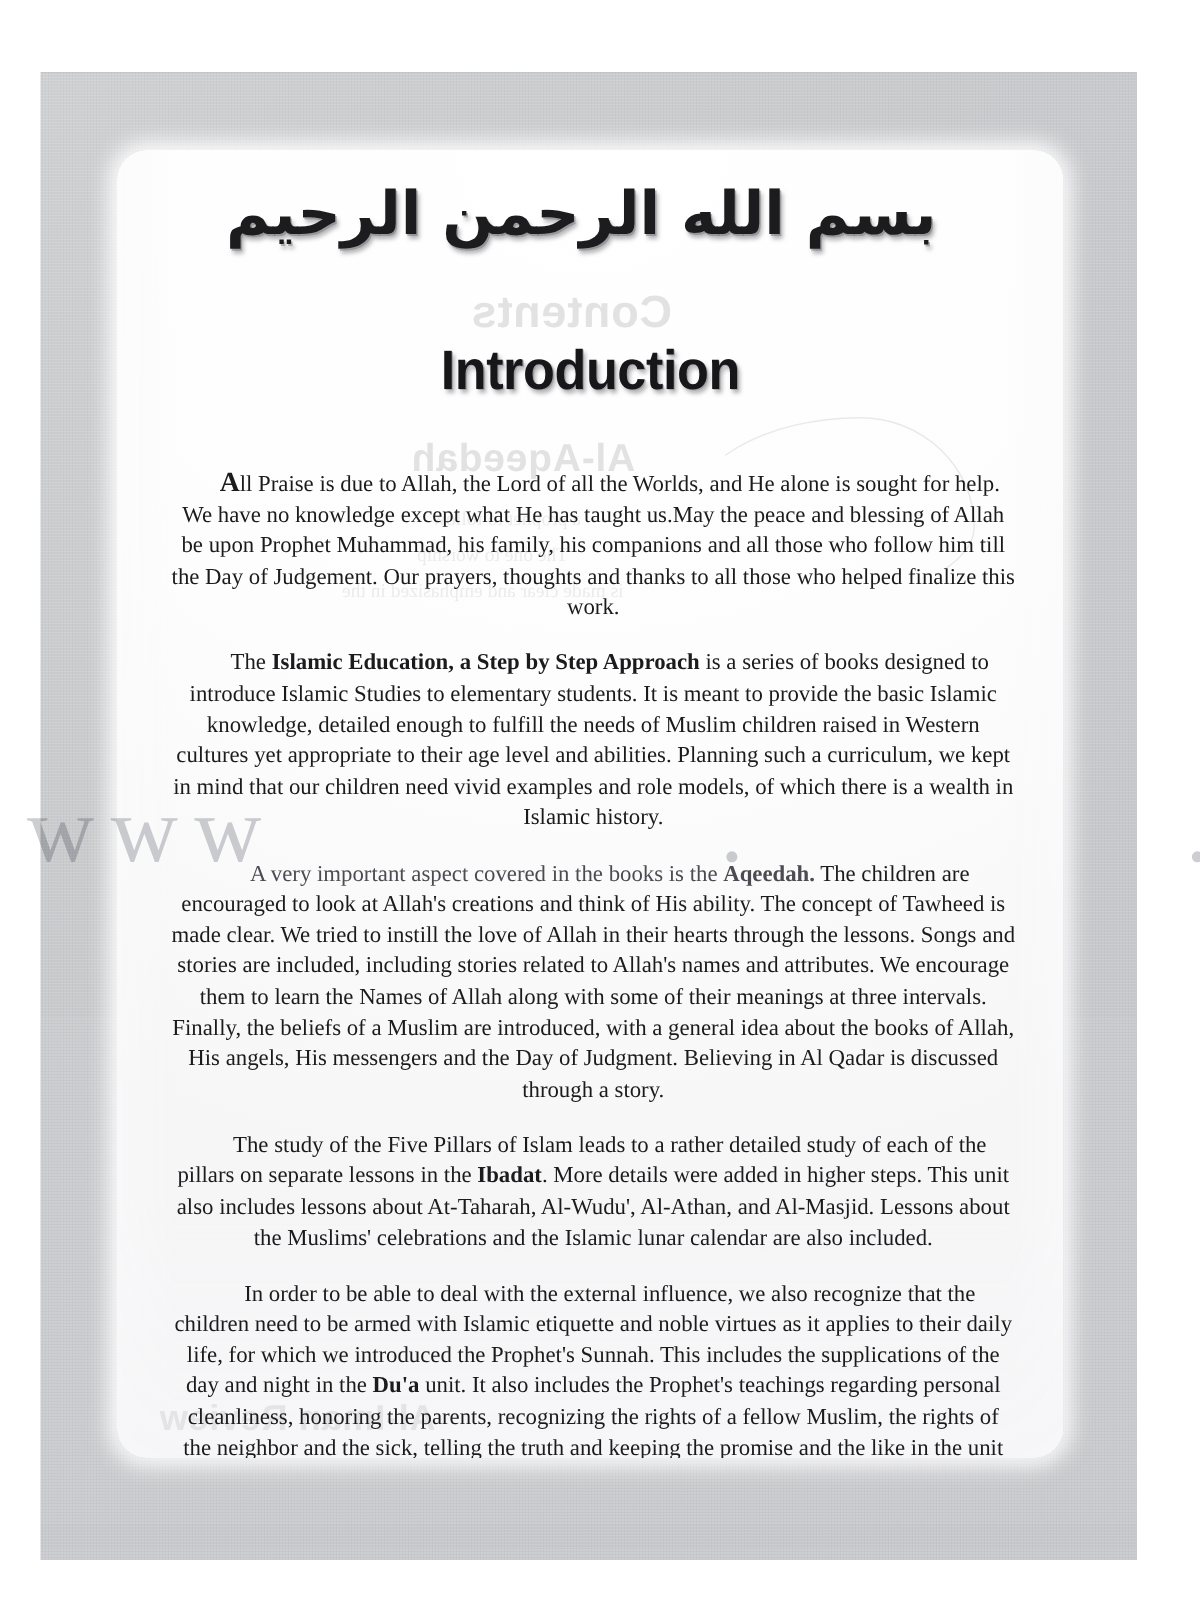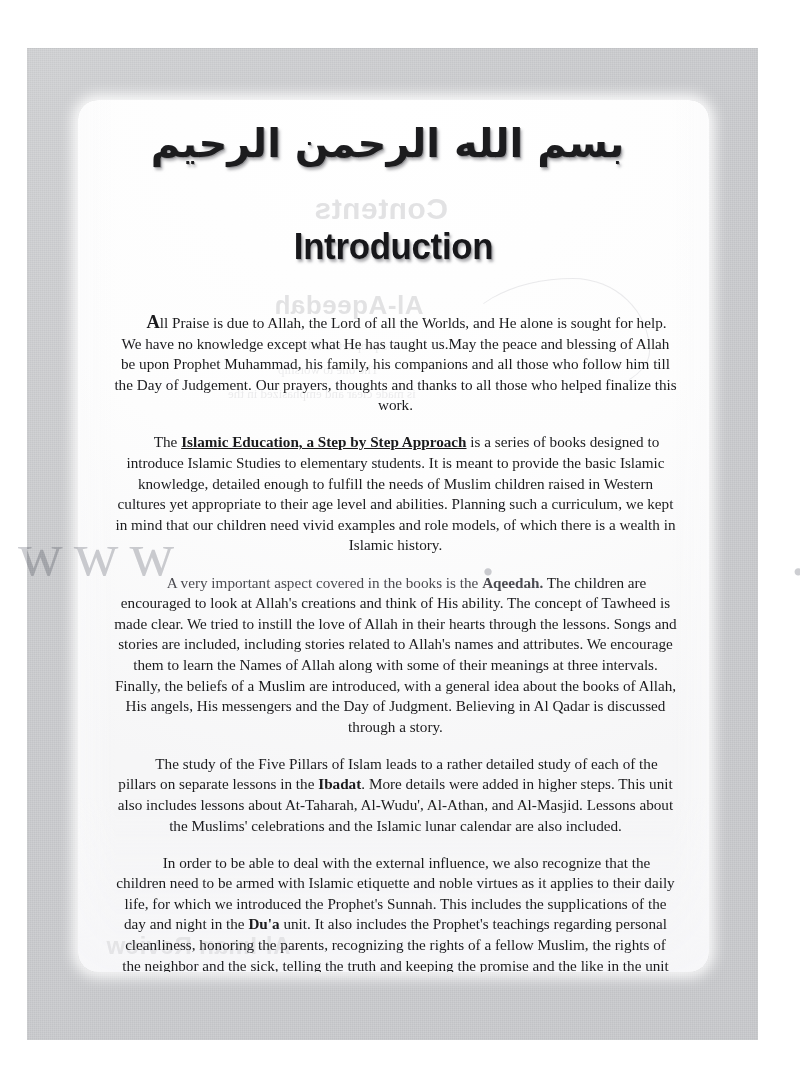--- a/index.html
+++ b/index.html
@@ -169,21 +169,20 @@
     text-indent: 22px;
   }
   .body-copy p:last-child { margin-bottom: 16px; }
 
   .dropcap {
     font-size: 18.5px;
     font-weight: bold;
   }
   .u-bold-underline {
     font-weight: bold;
-    text-decoration: underline;
   }
   .b { font-weight: bold; }
 
   
   .washed-line { color: #4b4b51; }
 
   
   .watermark {
     position: absolute;
     left: 0;

